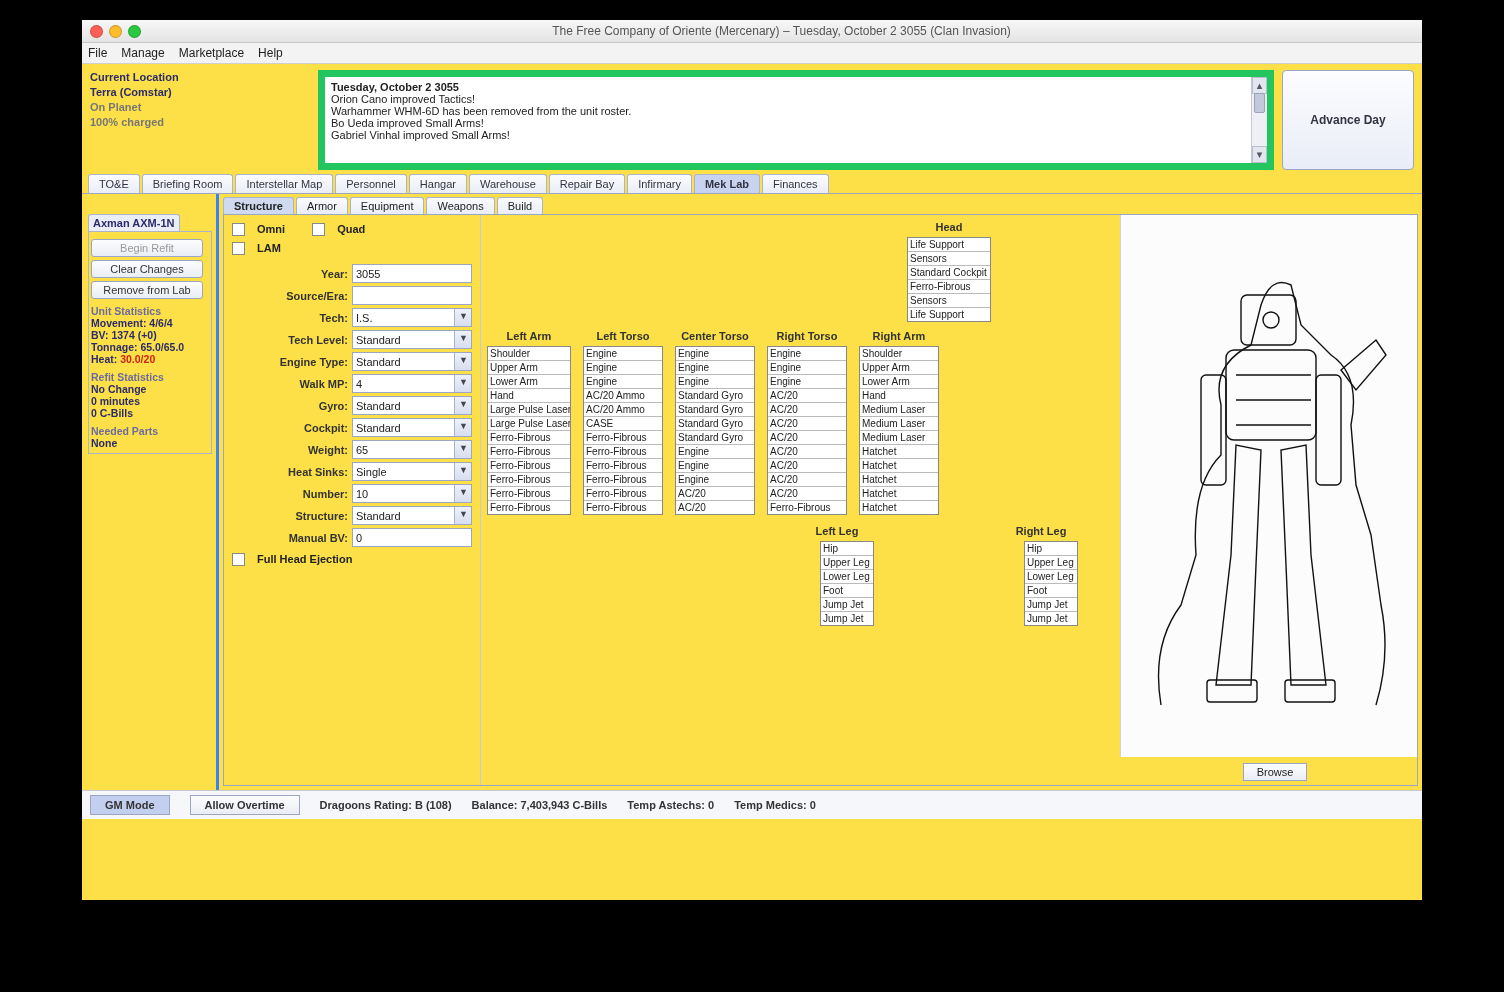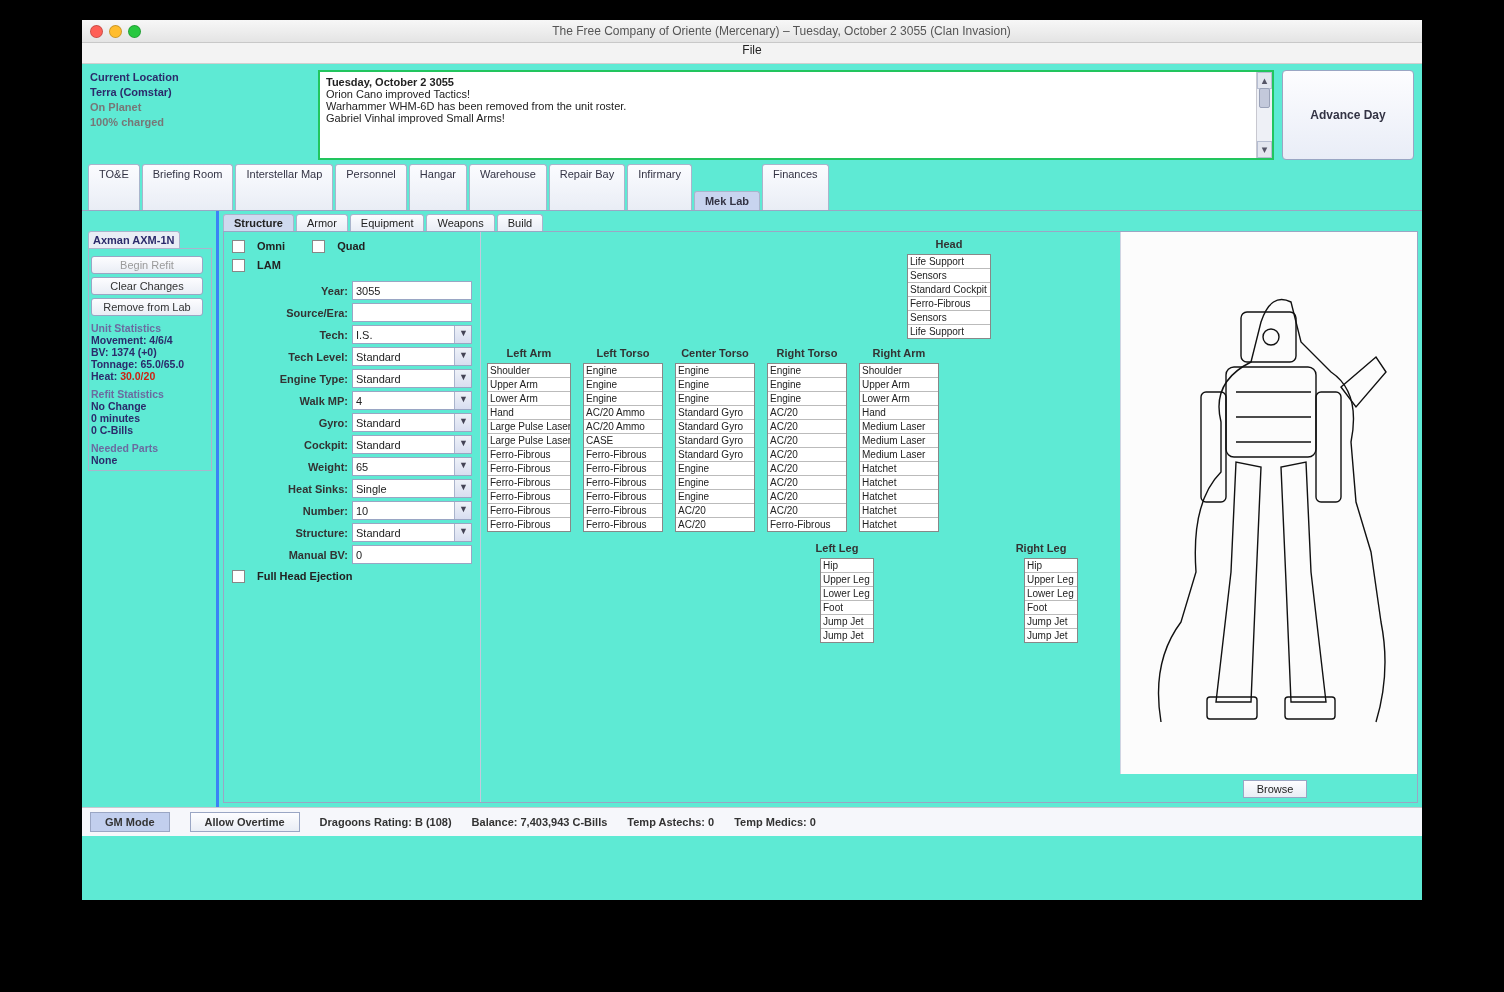--- a/index.html
+++ b/index.html
@@ -1,39 +1,39 @@
 <!DOCTYPE html>
 <html><head>
 <meta charset="utf-8">
 <style>
   html,body{margin:0;padding:0;font-family:"Lucida Grande","Segoe UI",Arial,sans-serif;font-size:11px;color:#222;background:#000;}
-  .screenshot-frame{position:relative;width:1340px;height:880px;margin:20px auto;background:#5eead4;box-shadow:8px 8px 0 4px #000;}
+  .screenshot-frame{position:relative;width:1340px;height:880px;margin:20px auto;background:#fde047;box-shadow:8px 8px 0 4px #000;}
   
   .titlebar{height:22px;background:linear-gradient(#f7f7f7,#e4e4e4);border-bottom:1px solid #c8c8c8;display:flex;align-items:center;}
   .traffic{display:flex;gap:6px;margin-left:8px;}
   .dot{width:11px;height:11px;border-radius:50%;border:1px solid rgba(0,0,0,.2);}
   .dot.red{background:#ff5f57;} .dot.yellow{background:#ffbd2e;} .dot.green{background:#28c840;}
   .title-text{flex:1;text-align:center;font-size:12px;color:#555;}
   
-  .menubar{height:20px;background:#f3f3f3;border-bottom:1px solid #cfcfcf;display:flex;align-items:center;padding:0 6px;gap:14px;font-size:12px;flex-direction:column;}
+  .menubar{height:20px;background:#f3f3f3;border-bottom:1px solid #cfcfcf;display:flex;align-items:center;padding:0 6px;gap:14px;font-size:12px;}
   .menubar span{cursor:default;}
   
   .header-area{display:flex;align-items:stretch;padding:6px 8px 4px 8px;gap:8px;}
   .location-box{width:220px;font-size:11px;font-weight:bold;color:#2b2b6b;line-height:15px;}
   .location-box .grey{color:#777;}
-  .log-box{flex:1;position:relative;border:2px solid #22c55e;background:#fff;height:78px;overflow:hidden;font-size:11px;padding:4px 6px;}
+  .log-box{flex:1;position:relative;border:7px solid #22c55e;background:#fff;height:78px;overflow:hidden;font-size:11px;padding:4px 6px;}
   .log-box .d{font-weight:bold;}
   .scrollbar-stub{position:absolute;right:0;top:0;bottom:0;width:15px;background:#eef0f6;border-left:1px solid #c8c8d0;}
   .scroll-arrow{position:absolute;left:0;right:0;height:15px;background:#e3e6ef;border:1px solid #b6bed2;display:flex;align-items:center;justify-content:center;color:#556;}
   .scroll-thumb{position:absolute;left:2px;right:2px;top:16px;height:18px;background:#c3c9db;border:1px solid #9aa2b8;border-radius:2px;}
   .advance-btn{width:130px;border:1px solid #9aa6c4;background:linear-gradient(#fdfdff,#e9edf7);border-radius:4px;display:flex;align-items:center;justify-content:center;font-weight:bold;color:#334;font-size:12px;cursor:default;}
   
   .tabs{display:flex;padding:0 6px;border-bottom:1px solid #9aa6c4;}
   .tab{padding:3px 10px;border:1px solid #aab4cc;border-bottom:none;background:linear-gradient(#fbfcff,#e9edf5);margin-right:2px;border-radius:3px 3px 0 0;font-size:11px;color:#334;cursor:default;}
-  .tab.active{background:#c8d4ef;font-weight:bold;margin-top:27px;}
+  .tab.active{background:#c8d4ef;font-weight:bold;}
   
   .content{display:flex;height:596px;}
   
   .sidebar{width:124px;border-right:3px solid #3b82f6;padding:20px 4px 4px 6px;font-size:10.5px;color:#2b2b6b;}
   .sidebar .title-tab{font-size:11px;font-weight:bold;background:#e9edf5;border:1px solid #aab4cc;border-bottom:none;padding:2px 4px;display:inline-block;border-radius:3px 3px 0 0;margin-bottom:0px;}
   .sidebar .btn{display:block;width:110px;margin:3px 0;padding:2px 0;text-align:center;border:1px solid #9aa6c4;background:linear-gradient(#fdfdff,#e9edf5);border-radius:3px;color:#333;cursor:default;font-size:11px;}
   .sidebar .btn.dim{color:#9a9a9a;}
   .sidebar .group-label{color:#6b6ba0;font-weight:bold;margin-top:6px;}
   .sidebar .stat{font-weight:bold;color:#2b2b6b;}
   .sidebar .heat{color:#c21;text-align:center;}
@@ -96,20 +96,21 @@
     <div class="location-box">
       <div>Current Location</div>
       <div>Terra (Comstar)</div>
       <div class="grey">On Planet</div>
       <div class="grey">100% charged</div>
     </div>
     <div class="log-box">
       <div class="d">Tuesday, October 2 3055</div>
       <div>Orion Cano improved Tactics!</div>
       <div>Warhammer WHM-6D has been removed from the unit roster.</div>
+      <div>Bo Ueda improved Small Arms!</div>
       <div>Gabriel Vinhal improved Small Arms!</div>
       <div class="scrollbar-stub">
         <div class="scroll-arrow" style="top:0">▴</div>
         <div class="scroll-thumb"></div>
         <div class="scroll-arrow" style="bottom:0">▾</div>
       </div>
     </div>
     <div class="advance-btn">Advance Day</div>
   </div>
 

